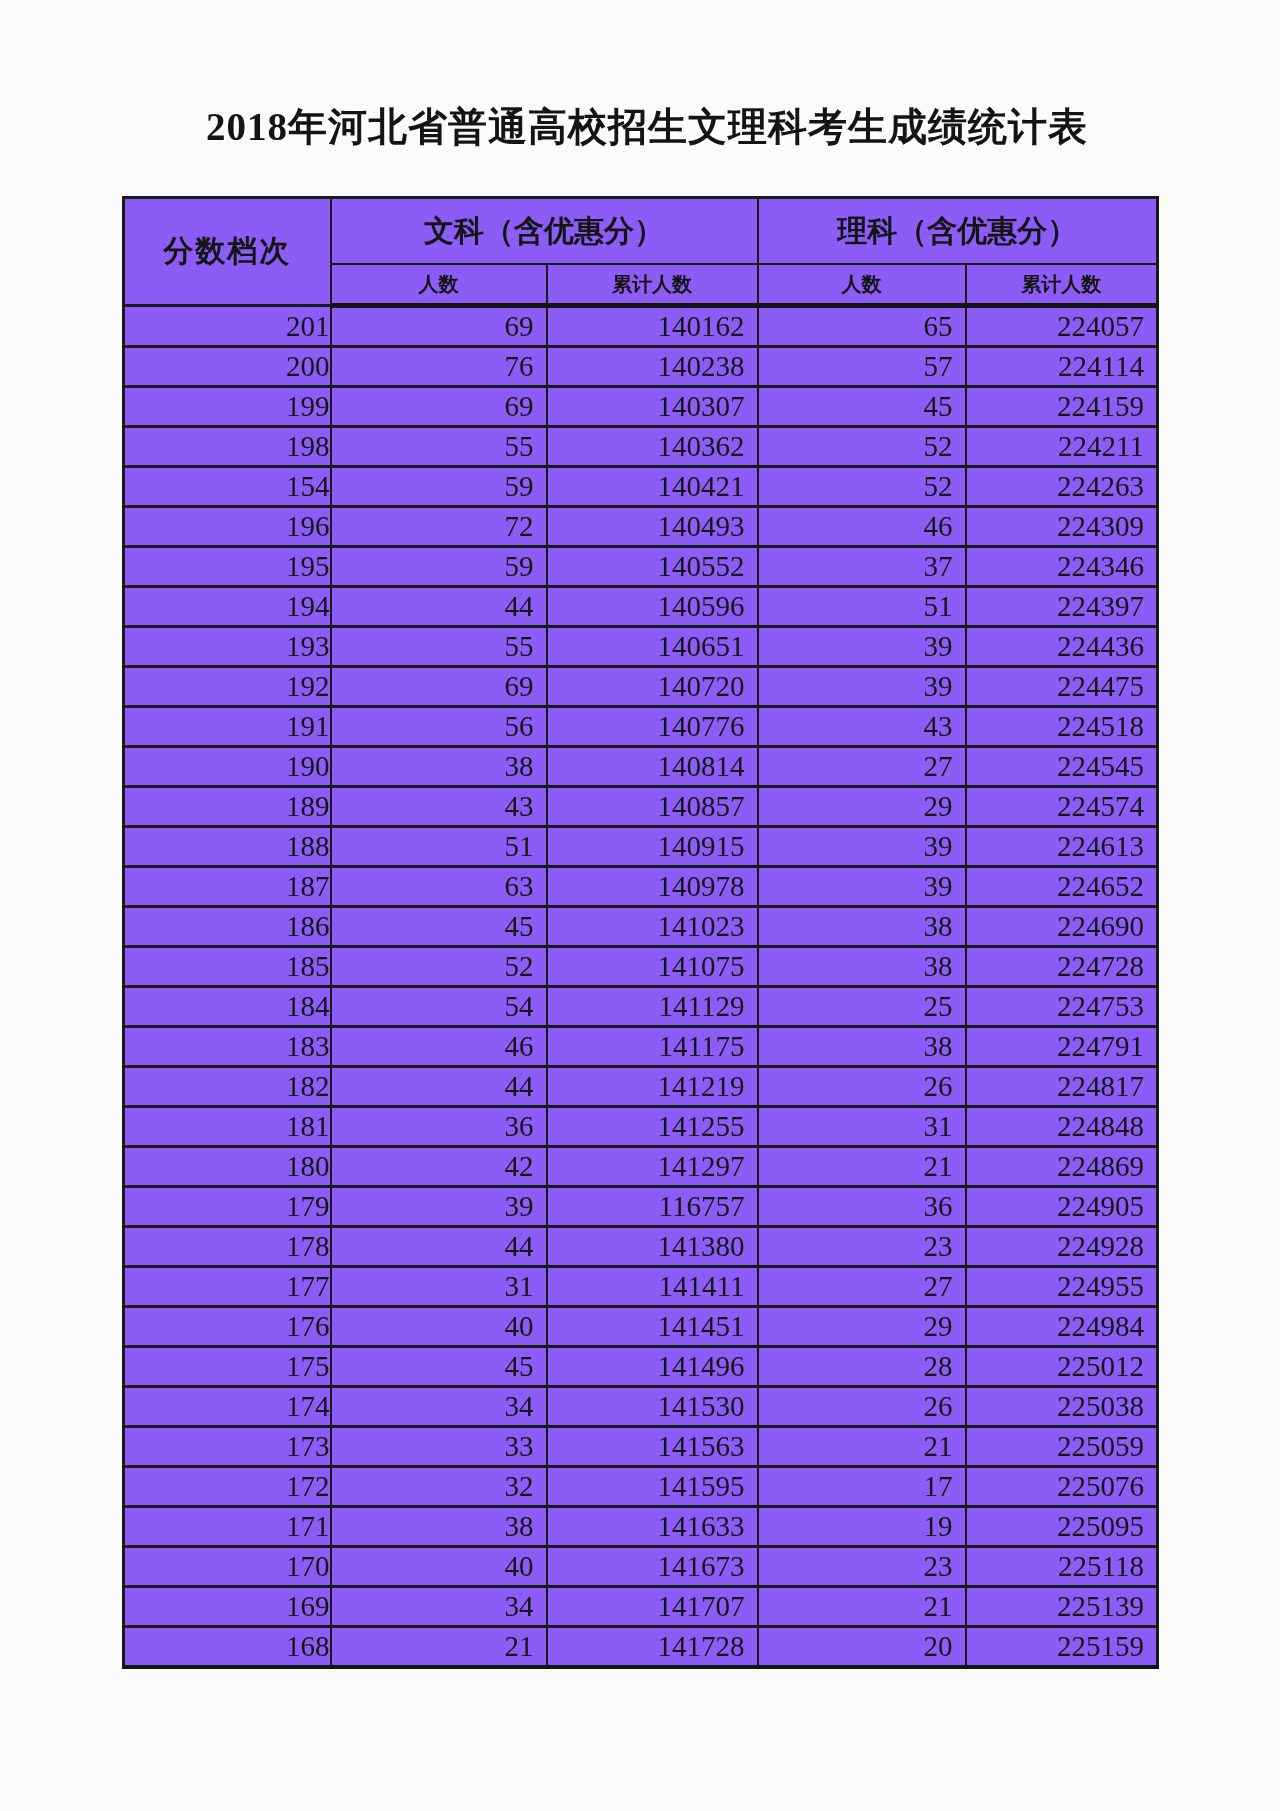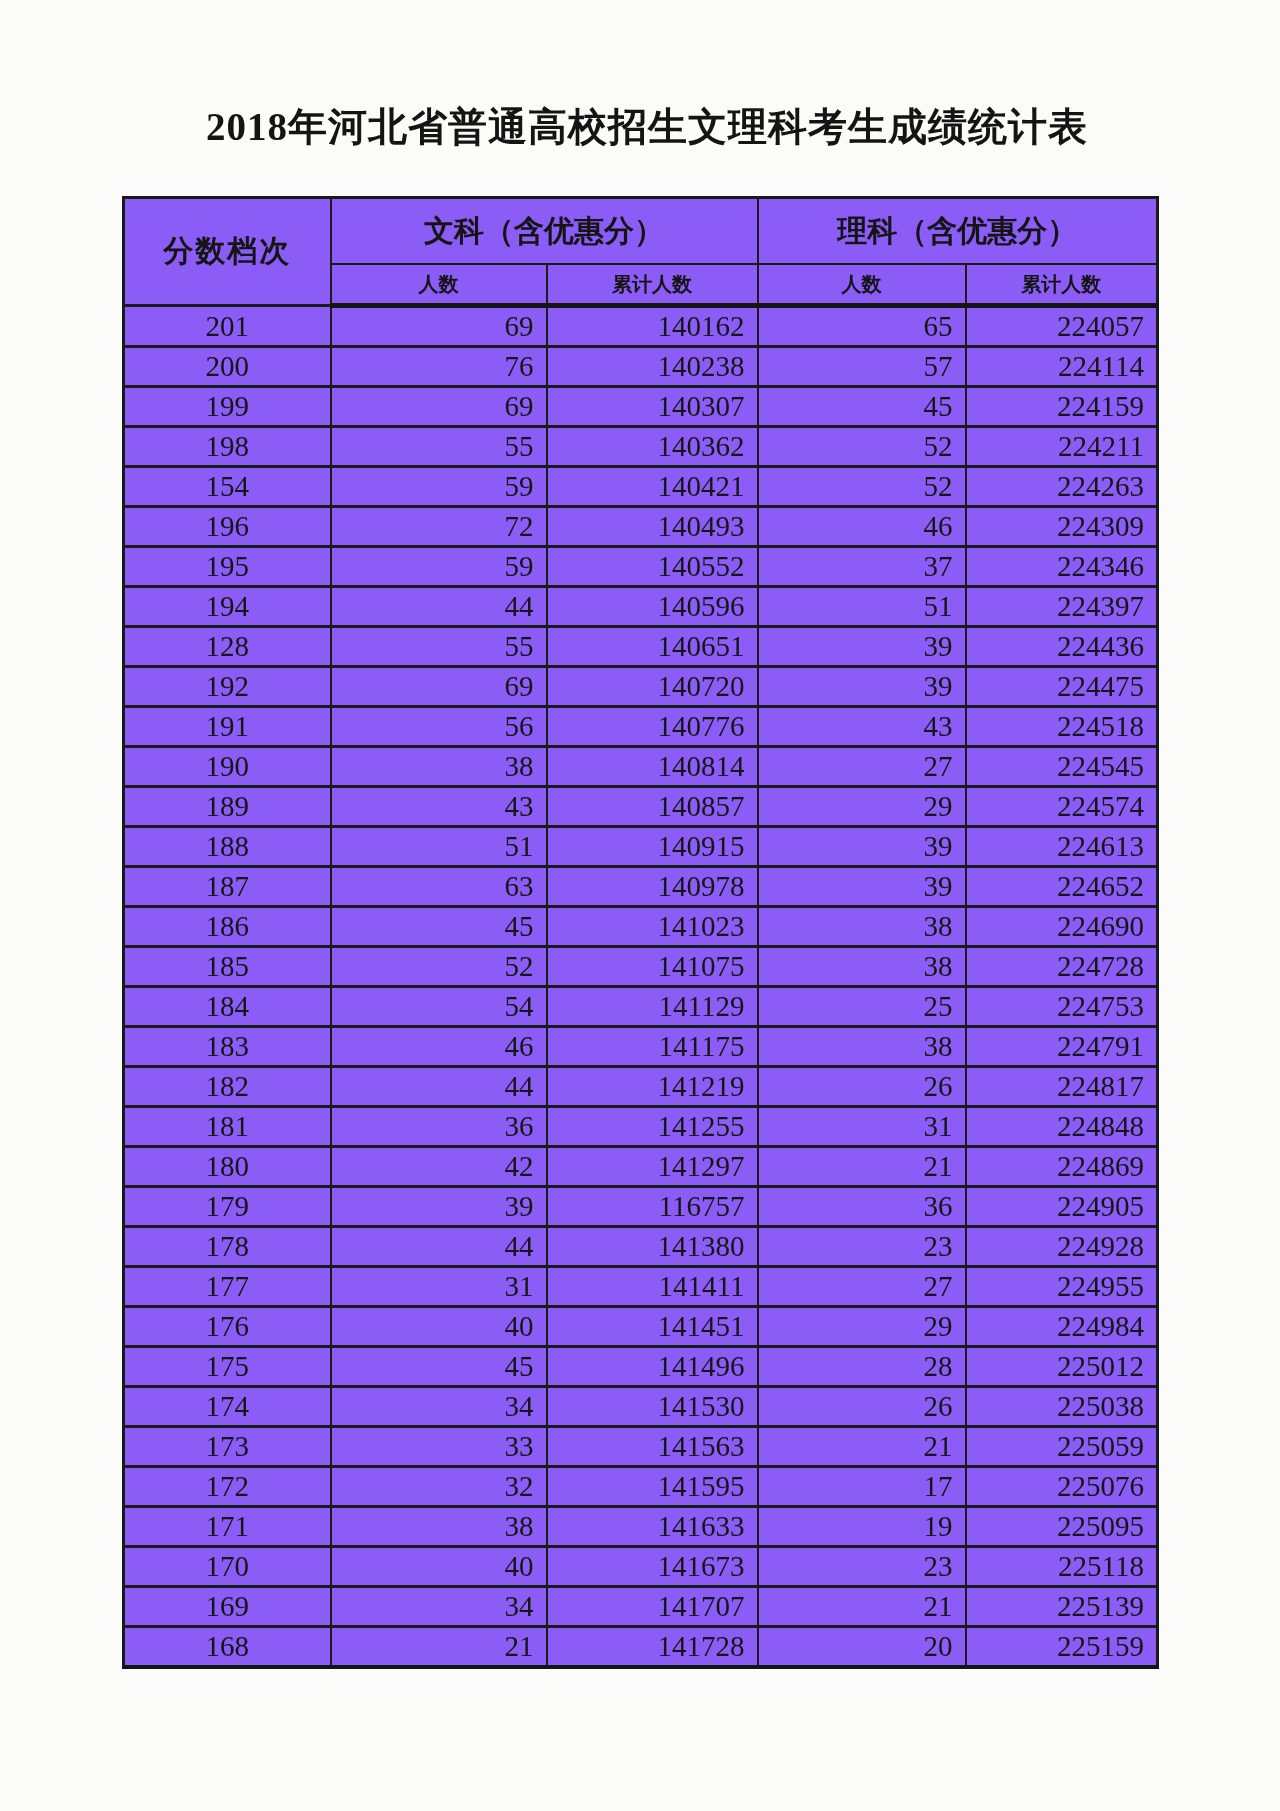--- a/index.html
+++ b/index.html
@@ -71,21 +71,21 @@
     font-size: 29px;
     border-top-width: 3px;
     border-bottom-width: 3px;
     vertical-align: middle;
   }
   .score-table tbody tr:last-child td {
     border-bottom: 4px solid #141414;
     margin-top: 12px;
   }
   .score-table td.c-score {
-    text-align: center;
+    text-align: right;
   }
   .score-table td.c-num {
     text-align: right;
     padding-right: 12px;
   }
   .page-footer {
     position: absolute;
     top: 1820px;
     left: 0;
     width: 1280px;
@@ -173,21 +173,21 @@
           <td class="c-num">224346</td>
         </tr>
         <tr>
           <td class="c-score">194</td>
           <td class="c-num">44</td>
           <td class="c-num">140596</td>
           <td class="c-num">51</td>
           <td class="c-num">224397</td>
         </tr>
         <tr>
-          <td class="c-score">128</td>
+          <td class="c-score">193</td>
           <td class="c-num">55</td>
           <td class="c-num">140651</td>
           <td class="c-num">39</td>
           <td class="c-num">224436</td>
         </tr>
         <tr>
           <td class="c-score">192</td>
           <td class="c-num">69</td>
           <td class="c-num">140720</td>
           <td class="c-num">39</td>

